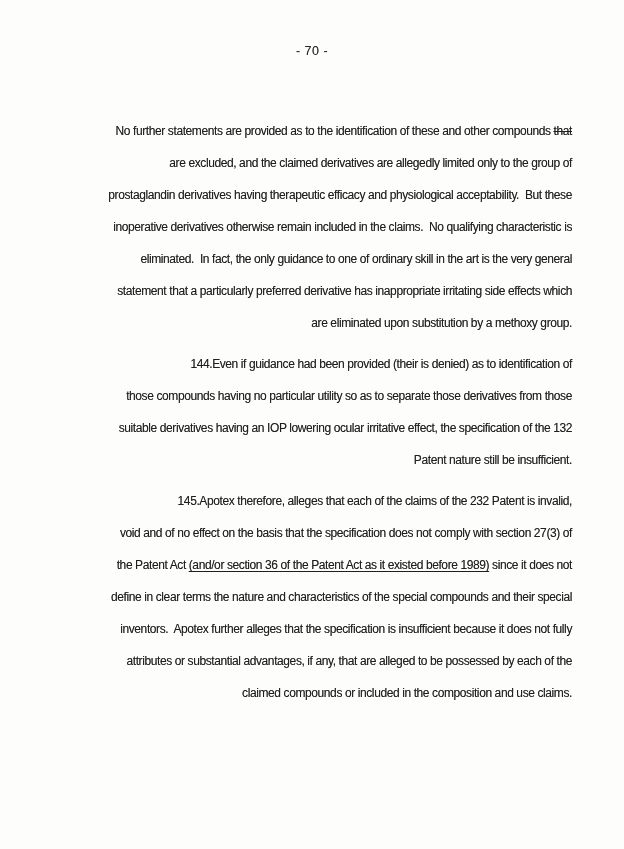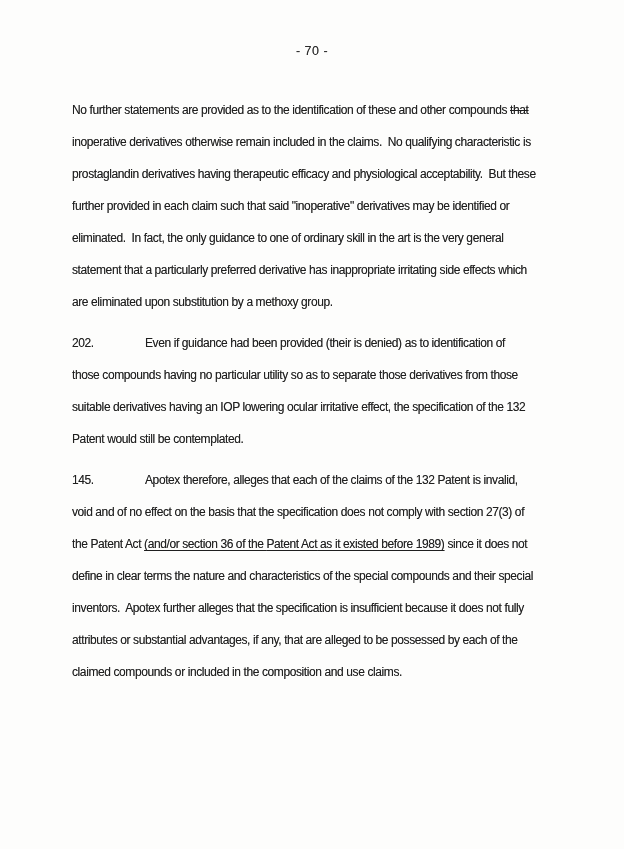--- a/index.html
+++ b/index.html
@@ -23,22 +23,23 @@
     right: 0;
     text-align: center;
     font-size: 12.5px;
     letter-spacing: 0.5px;
     color: #2a2a2a;
     text-shadow: 0 0 0.5px rgba(0,0,0,0.4);
   }
   .content {
     position: absolute;
     left: 72px;
-    top: 94px;
+    top: 115px;
     width: 500px;
+    text-align: right;
   }
   .paragraph + .paragraph {
     margin-top: 9px;
   }
   .line {
     white-space: pre;
     font-size: 12px;
     letter-spacing: -0.4px;
     line-height: 32px;
     height: 32px;
@@ -61,35 +62,35 @@
   }
 </style>
 </head>
 <body>
 
 <div class="page">
   <div class="pageno">- 70 -</div>
   <div class="content">
       <div class="paragraph">
         <div class="line"><span class="seg">No further statements are provided as to the identification of these and other compounds </span><span class="seg strike">that</span></div>
+        <div class="line"><span class="seg">are excluded, and the claimed derivatives are allegedly limited only to the group of</span></div>
+        <div class="line"><span class="seg">prostaglandin derivatives having therapeutic efficacy and physiological acceptability.  But these</span></div>
         <div class="line"><span class="seg">inoperative derivatives otherwise remain included in the claims.  No qualifying characteristic is</span></div>
-        <div class="line"><span class="seg">prostaglandin derivatives having therapeutic efficacy and physiological acceptability.  But these</span></div>
-        <div class="line"><span class="seg">further provided in each claim such that said "inoperative" derivatives may be identified or</span></div>
         <div class="line"><span class="seg">eliminated.  In fact, the only guidance to one of ordinary skill in the art is the very general</span></div>
         <div class="line"><span class="seg">statement that a particularly preferred derivative has inappropriate irritating side effects which</span></div>
         <div class="line"><span class="seg">are eliminated upon substitution by a methoxy group.</span></div>
       </div>
       <div class="paragraph">
-        <div class="line"><span class="para-number">202.</span><span class="seg">Even if guidance had been provided (their is denied) as to identification of</span></div>
+        <div class="line"><span class="para-number">144.</span><span class="seg">Even if guidance had been provided (their is denied) as to identification of</span></div>
         <div class="line"><span class="seg">those compounds having no particular utility so as to separate those derivatives from those</span></div>
         <div class="line"><span class="seg">suitable derivatives having an IOP lowering ocular irritative effect, the specification of the 132</span></div>
-        <div class="line"><span class="seg">Patent would still be contemplated.</span></div>
+        <div class="line"><span class="seg">Patent nature still be insufficient.</span></div>
       </div>
       <div class="paragraph">
-        <div class="line"><span class="para-number">145.</span><span class="seg">Apotex therefore, alleges that each of the claims of the 132 Patent is invalid,</span></div>
+        <div class="line"><span class="para-number">145.</span><span class="seg">Apotex therefore, alleges that each of the claims of the 232 Patent is invalid,</span></div>
         <div class="line"><span class="seg">void and of no effect on the basis that the specification does not comply with section 27(3) of</span></div>
         <div class="line"><span class="seg">the </span><span class="seg italic">Patent Act</span><span class="seg"> </span><span class="seg underline">(and/or section 36 of the </span><span class="seg italic underline">Patent Act</span><span class="seg underline"> as it existed before 1989)</span><span class="seg"> since it does not</span></div>
         <div class="line"><span class="seg">define in clear terms the nature and characteristics of the special compounds and their special</span></div>
         <div class="line"><span class="seg">inventors.  Apotex further alleges that the specification is insufficient because it does not fully</span></div>
         <div class="line"><span class="seg">attributes or substantial advantages, if any, that are alleged to be possessed by each of the</span></div>
         <div class="line"><span class="seg">claimed compounds or included in the composition and use claims.</span></div>
       </div>
     </div>
 </div>
 

